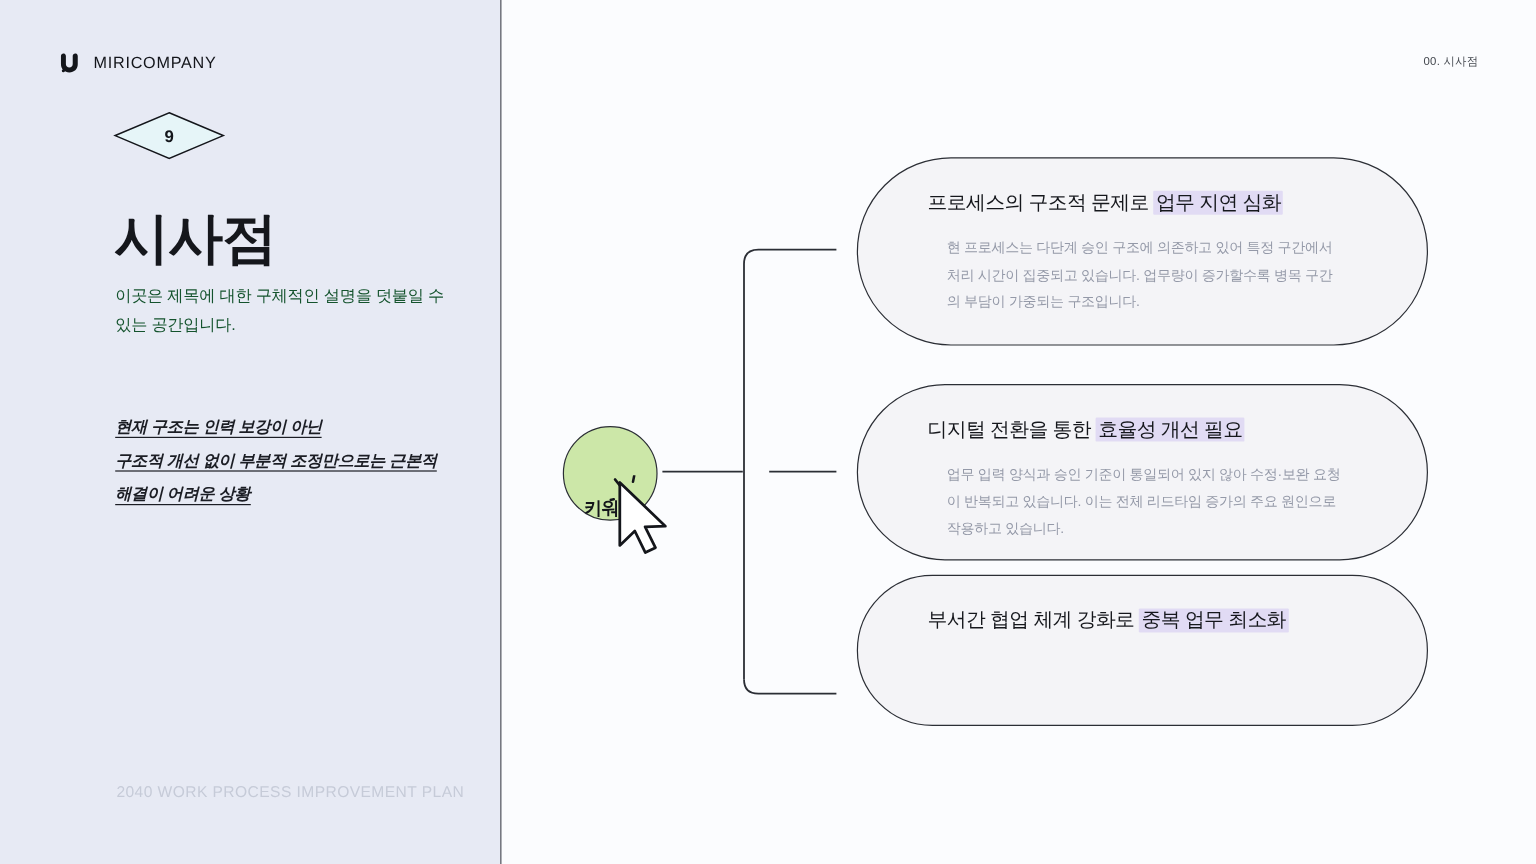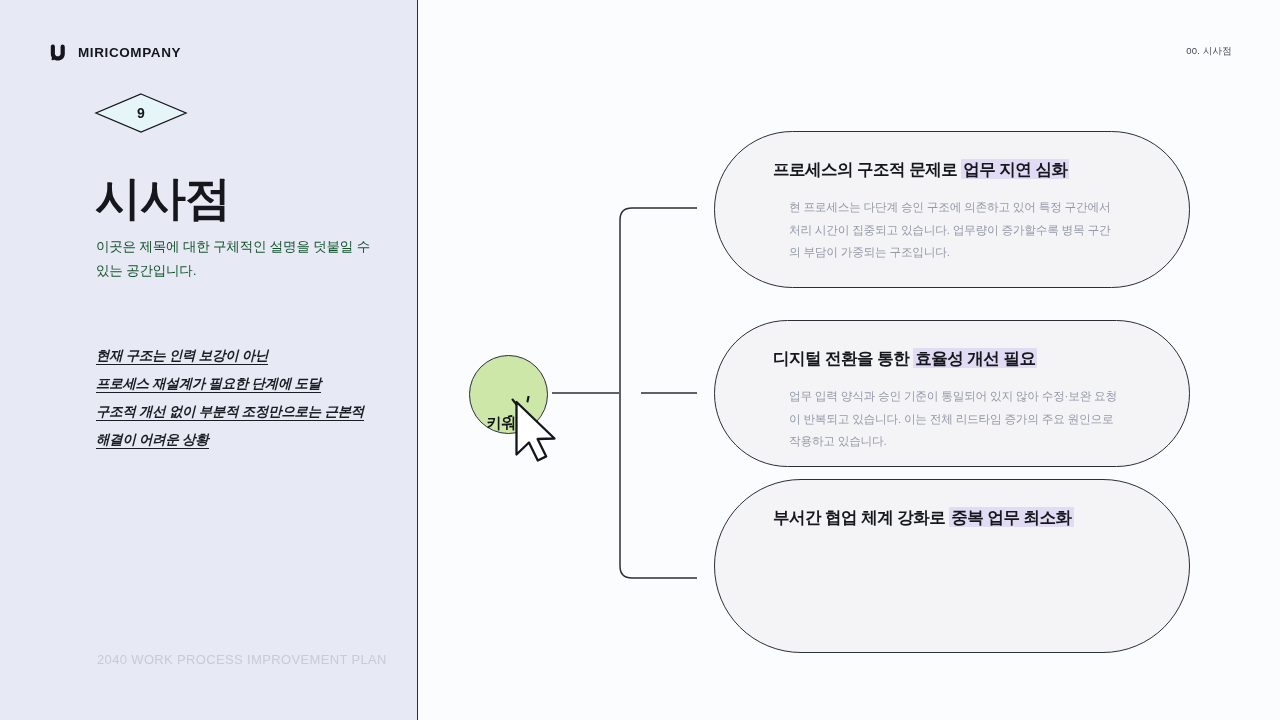--- a/index.html
+++ b/index.html
@@ -41,21 +41,21 @@
     align-items: center;
     gap: 9px;
   }
   .logo-mark {
     width: 21px;
     height: 21px;
     display: block;
   }
   .logo-text {
     font-size: 13.5px;
-    font-weight: 700;
+    font-weight: 400;
     letter-spacing: 0.6px;
     color: #14161B;
     white-space: nowrap;
   }
 
   
   .badge-wrap {
     position: absolute;
     left: 94px;
     top: 92px;
@@ -192,25 +192,25 @@
     left: 714px;
     width: 476px;
     box-sizing: border-box;
     background: #F4F4F7;
     border: 1.5px solid #2B2E35;
     border-radius: 90px;
     padding: 26px 56px 26px 58px;
   }
   .card-1 { top: 131px; height: 157px; }
   .card-2 { top: 320px; height: 147px; }
-  .card-3 { top: 479px; height: 174px; }
+  .card-3 { top: 479px; height: 126px; }
 
   .card-title {
     font-size: 16.5px;
-    font-weight: 700;
+    font-weight: 400;
     color: #15171C;
     letter-spacing: -0.5px;
     line-height: 1.35;
     margin: 0 0 12px 0;
   }
   .card-title .hl {
     background: #E1DBF4;
     padding: 1px 2px;
     border-radius: 1px;
   }
@@ -246,21 +246,20 @@
       </svg>
       <div class="badge-num">9</div>
     </div>
 
     <h1 class="page-title">시사점</h1>
 
     <p class="page-subtitle">이곳은 제목에 대한 구체적인 설명을 덧붙일 수 있는 공간입니다.</p>
 
     <div class="key-message">
       <div><span>현재 구조는 인력 보강이 아닌</span></div>
-      <div><span>프로세스 재설계가 필요한 단계에 도달</span></div>
       <div><span>구조적 개선 없이 부분적 조정만으로는 근본적 해결이 어려운 상황</span></div>
     </div>
 
     <div class="footer-note">2040 WORK PROCESS IMPROVEMENT PLAN</div>
   </div>
 
   <div class="right-panel">
     <div class="corner-label">00. 시사점</div>
   </div>
 

